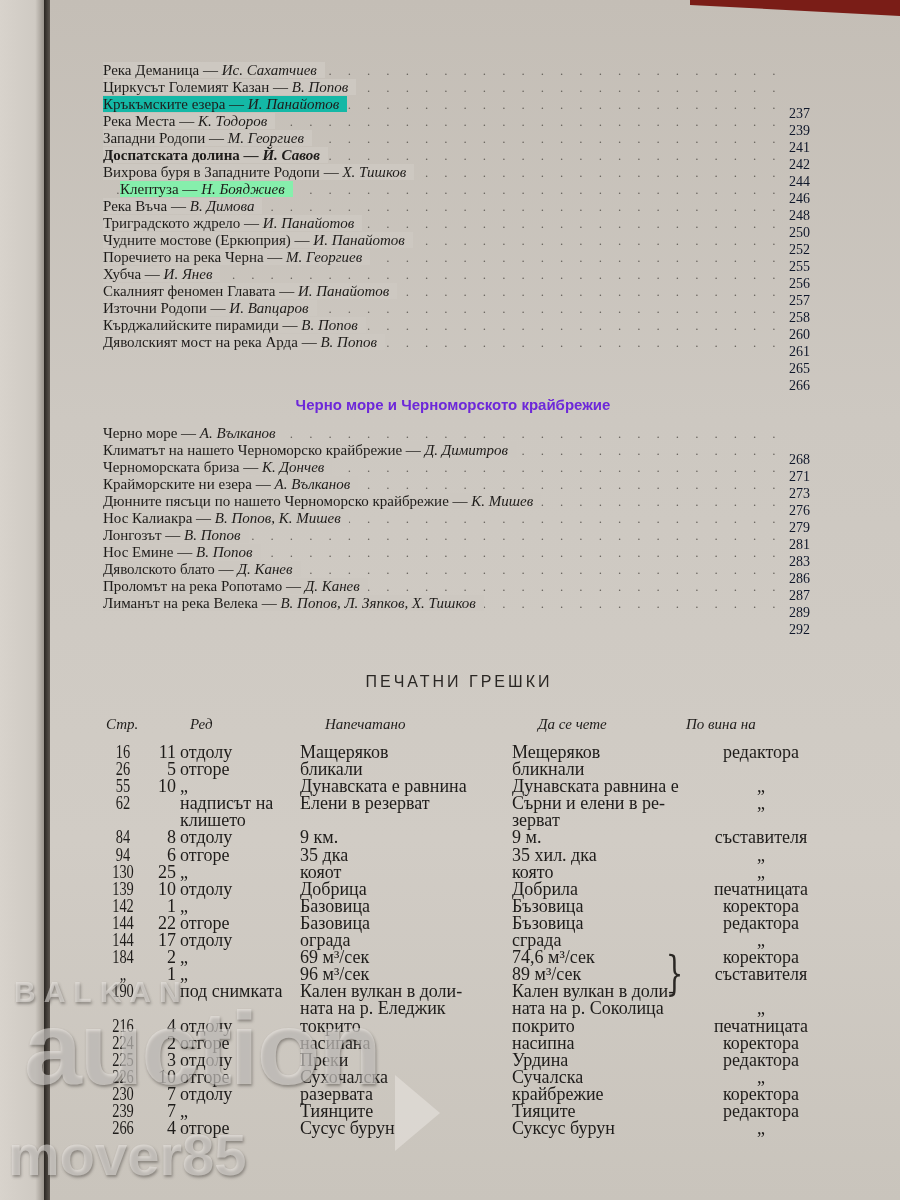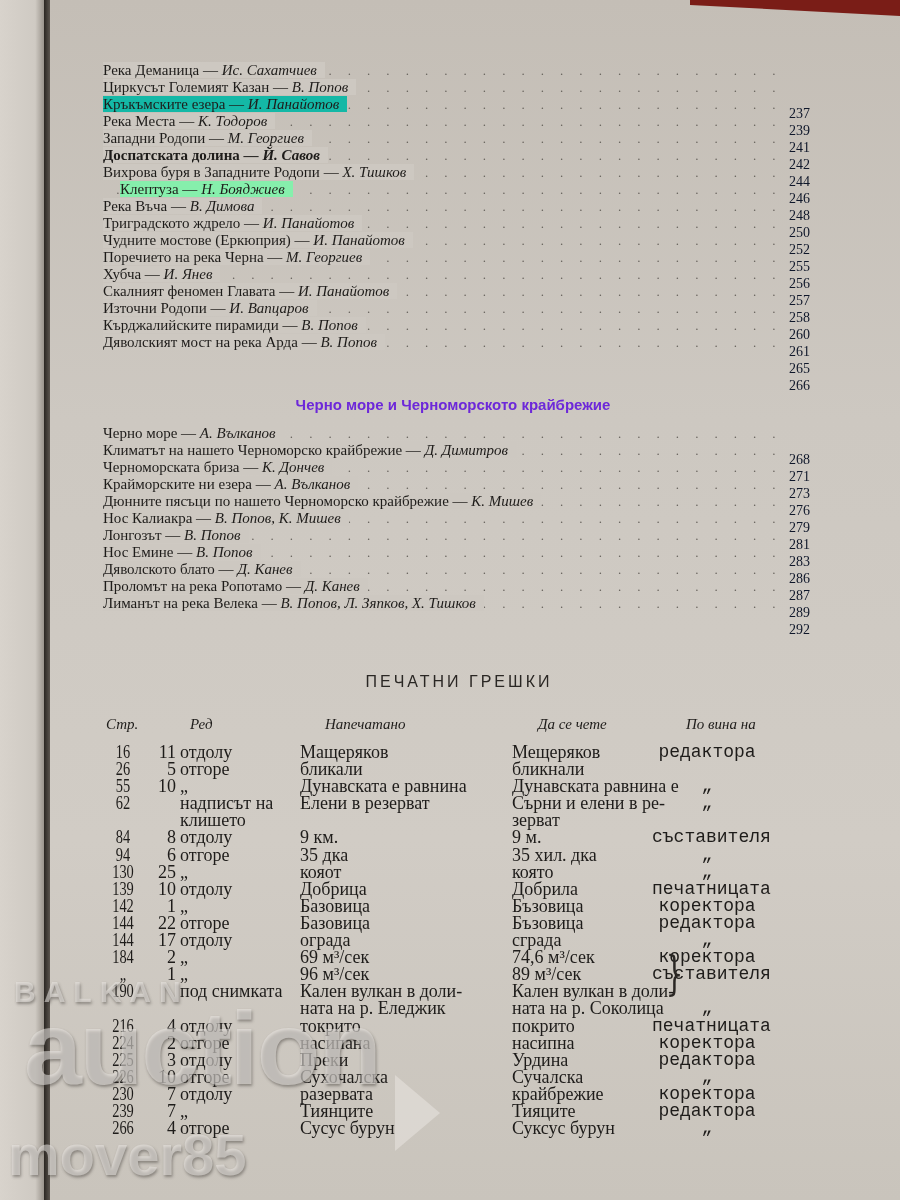--- a/index.html
+++ b/index.html
@@ -66,21 +66,21 @@
   }
   .errata-head span { position: absolute; }
   .errata { position: absolute; left: 0; top: 744px; width: 900px; }
   .erow { position: relative; height: 17.1px; font-size: 18px; line-height: 17px; }
   .erow span { position: absolute; white-space: nowrap; }
   .c-page { left: 108px; width: 30px; text-align: center; font-family: "Liberation Serif", serif; transform: scaleX(0.8); }
   .c-line { left: 148px; width: 115px; }
   .c-line .num { display: inline-block; width: 28px; text-align: right; margin-right: 4px; }
   .c-printed { left: 300px; }
   .c-correct { left: 512px; }
-  .c-fault { left: 652px; width: 110px; text-align: center; font-family: Liberation Mono, monospace; }
+  .c-fault { left: 706px; width: 110px; text-align: center; }
   .brace {
     position: absolute; left: 660px; top: 950px; font-size: 46px; line-height: 46px;
     font-family: "DejaVu Serif", serif; color: #2a2724; transform: scaleX(0.6);
   }
 
   
   .watermark { position: absolute; left: 0; top: 975px; width: 460px; height: 225px; pointer-events: none; }
   .wm-text {
     position: absolute; font-family: "Liberation Sans", "DejaVu Sans", sans-serif; font-weight: bold;
     color: rgba(235,232,228,0.55); text-shadow: 1px 2px 3px rgba(60,55,50,0.45);

